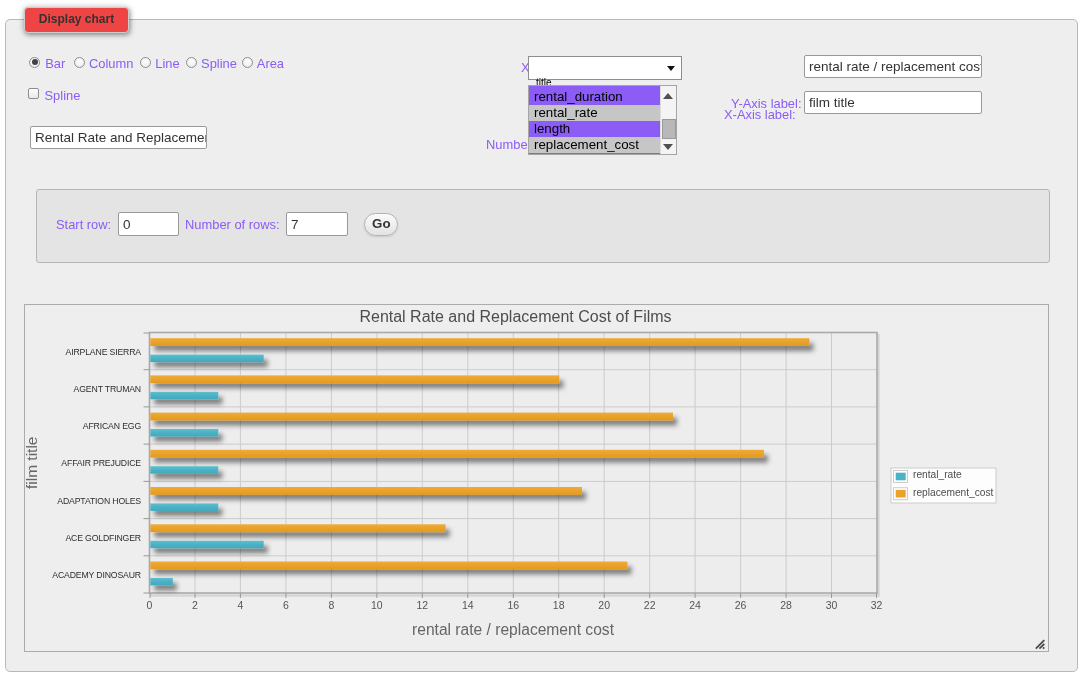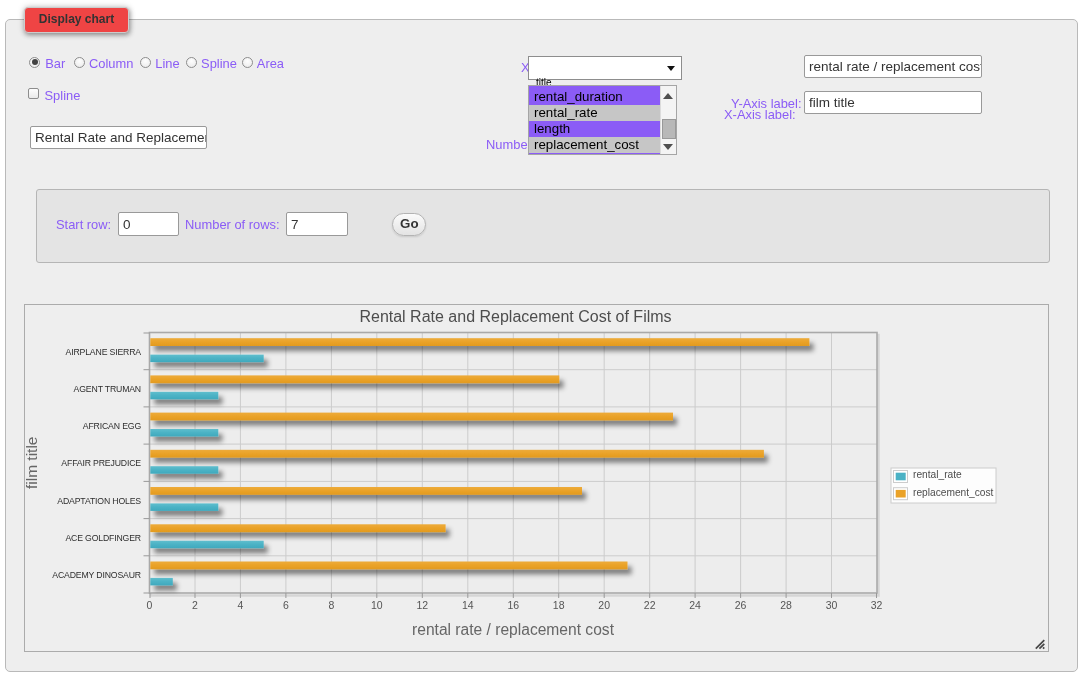--- a/index.html
+++ b/index.html
@@ -65,21 +65,21 @@
   <div class="abs lbl" style="left:724px;top:96px;margin-left:7px;">Y-Axis label:</div>
   <div class="abs tinput" style="left:804px;top:91px;width:172px;height:21px;line-height:21px;padding-left:4px;">film title</div>
 
   <div class="abs" style="left:36px;top:189px;width:1012px;height:72px;background:#e4e4e4;border:1px solid #b5b5b5;border-radius:3px;"></div>
   <div class="abs lbl" style="left:56px;top:217px;">Start row:</div>
   <div class="abs tinput" style="left:118px;top:212px;width:55px;height:20.5px;line-height:20.5px;padding:1.5px 0 0 4px;">0</div>
   <div class="abs lbl" style="left:185px;top:217px;">Number of rows:</div>
   <div class="abs tinput" style="left:286px;top:212px;width:56px;height:20.5px;line-height:20.5px;padding:1.5px 0 0 4px;">7</div>
   <div class="abs" style="left:364.3px;top:212.5px;width:32px;height:21px;border:1.5px solid #b3b3b3;border-radius:12px;
      background:linear-gradient(#fbfbfb,#e3e3e3);text-align:center;line-height:20px;font-size:13.3px;font-weight:bold;color:#333;
-     box-shadow:0 1px 2px rgba(0,0,0,0.12);margin-left:28px;">Go</div>
+     box-shadow:0 1px 2px rgba(0,0,0,0.12);">Go</div>
 
   <div class="abs" style="left:24px;top:304px;width:1023px;height:346px;background:#eee;border:1px solid #ababab;">
     <svg width="1023" height="346" viewBox="0 0 1023 346" font-family="Liberation Sans, sans-serif">
       <defs>
         <filter id="barsh" x="-20%" y="-150%" width="140%" height="400%">
           <feDropShadow dx="4" dy="5" stdDeviation="2.4" flood-color="#000" flood-opacity="0.48"></feDropShadow>
         </filter>
         <linearGradient id="gteal" x1="0" y1="0" x2="0" y2="1">
           <stop offset="0" stop-color="#5fbecd"></stop>
             <stop offset="0.5" stop-color="#4bb2c5"></stop>

